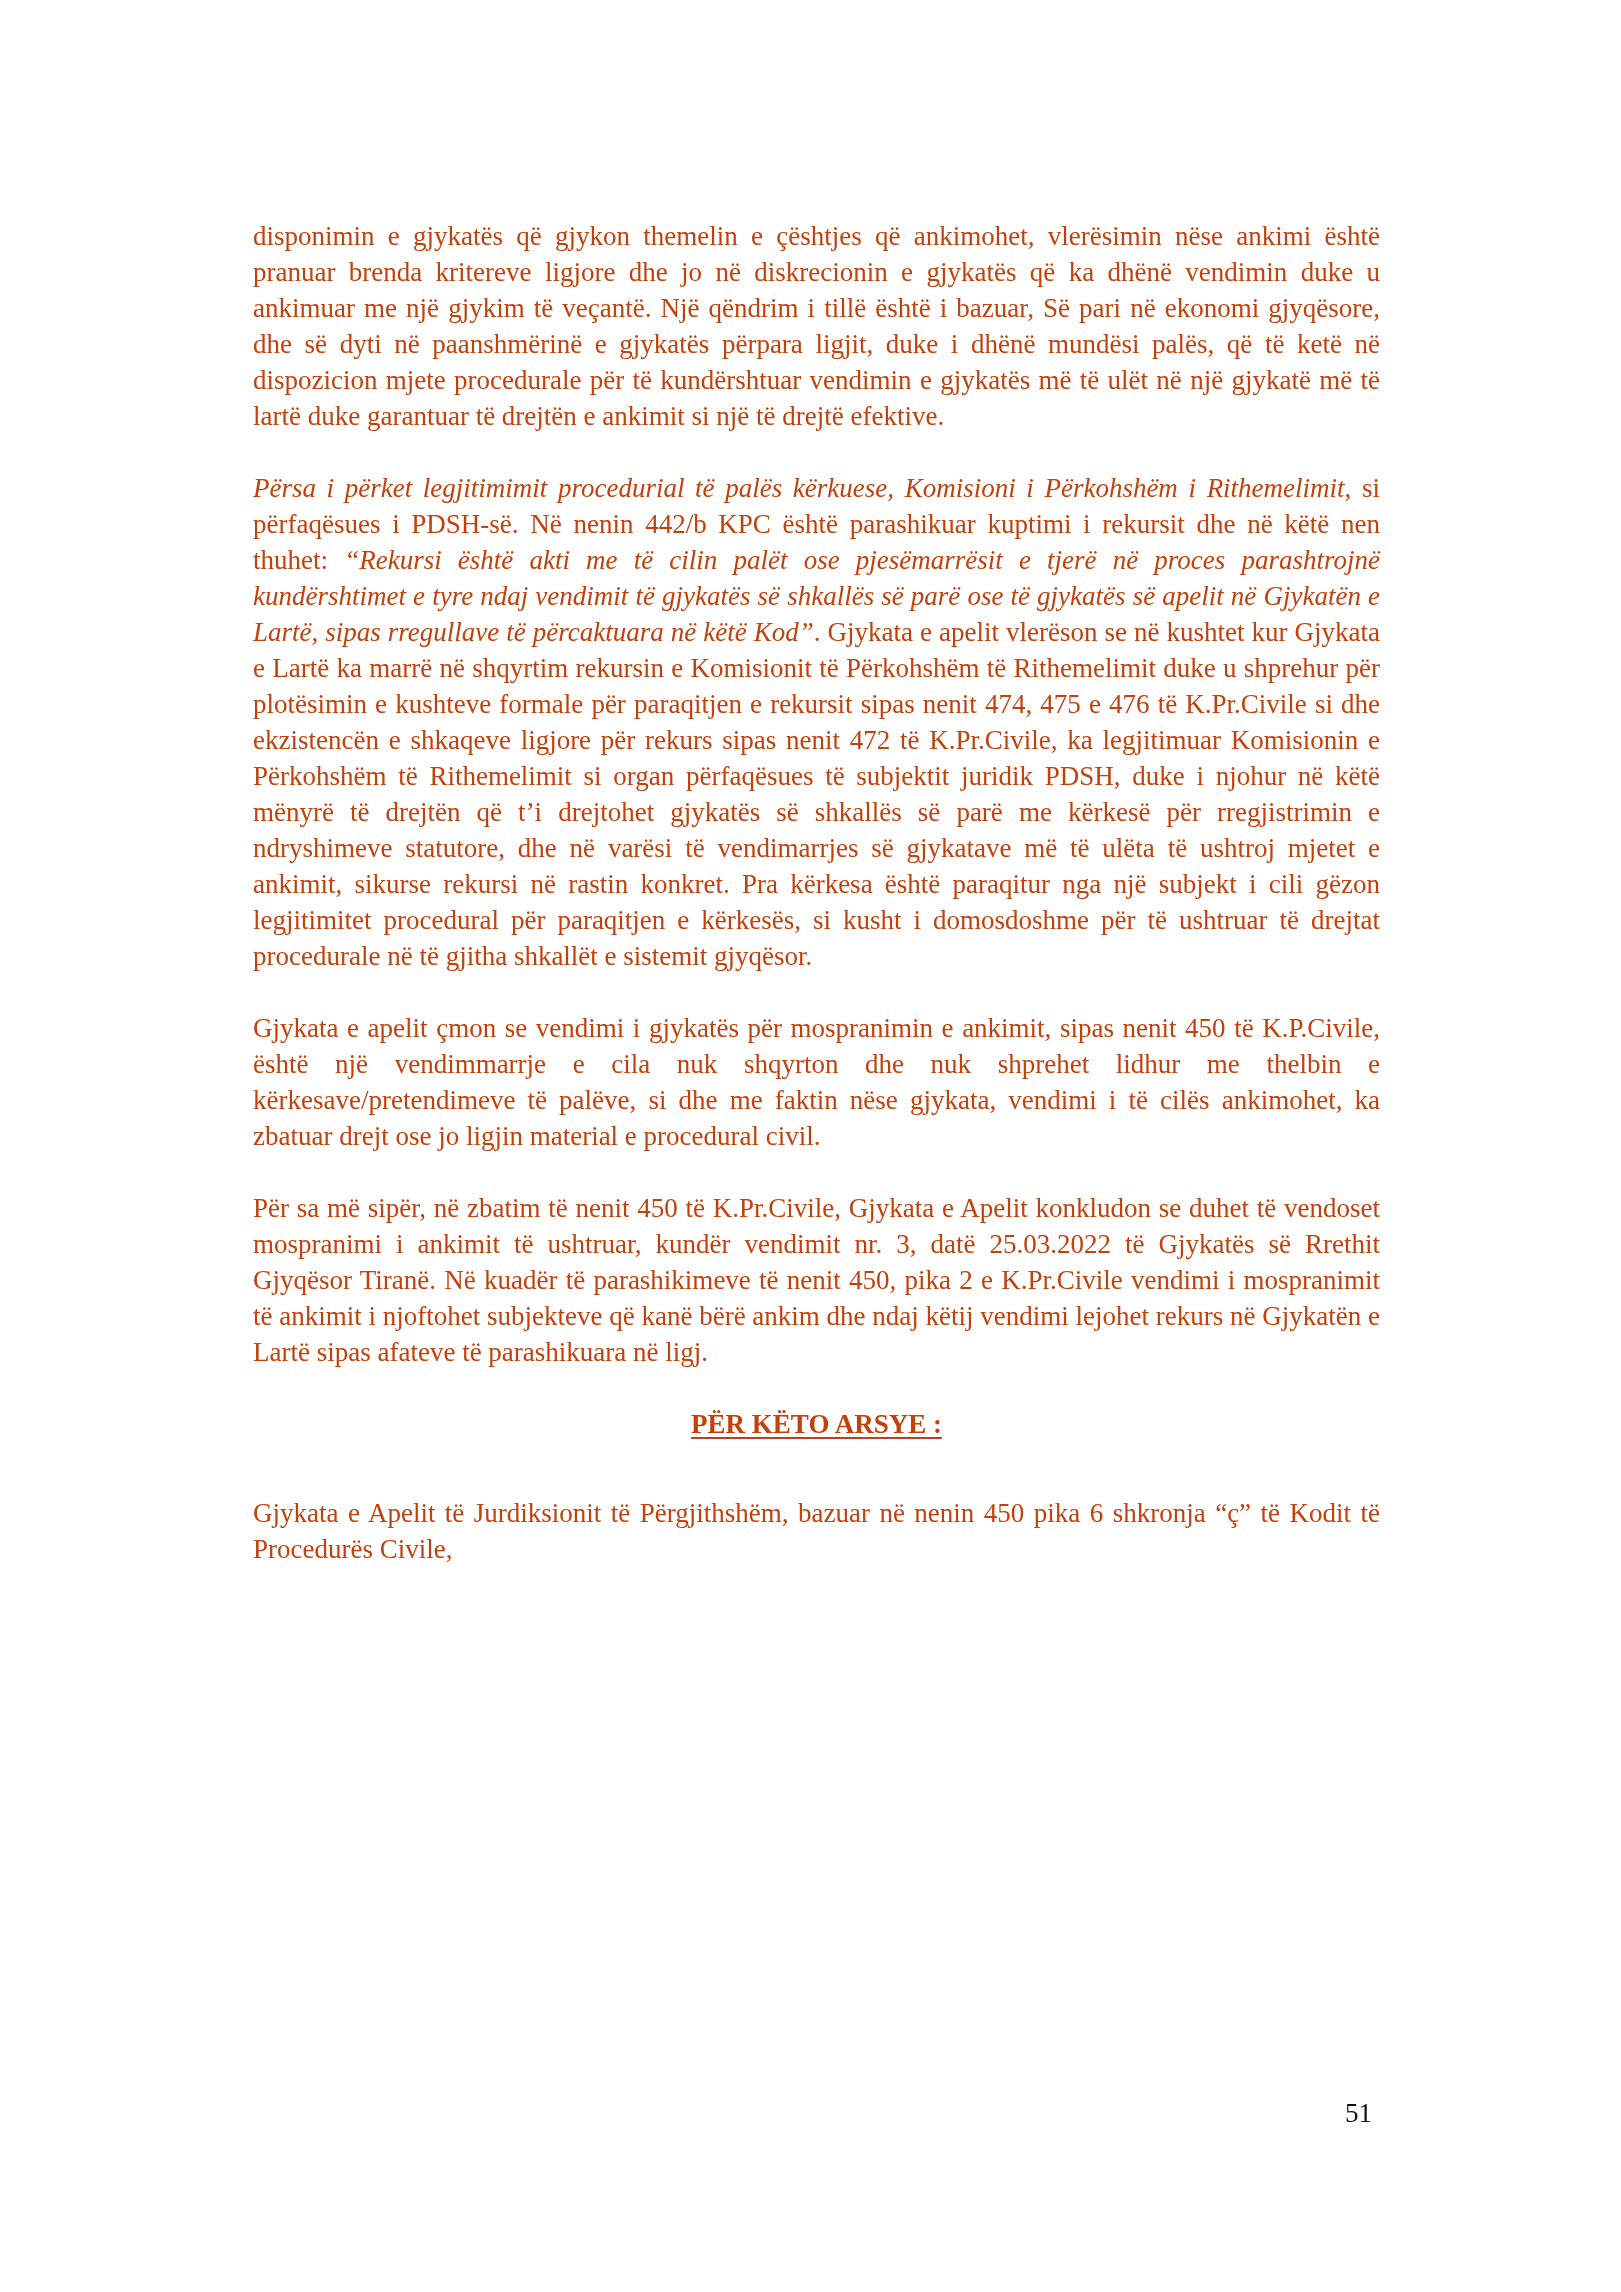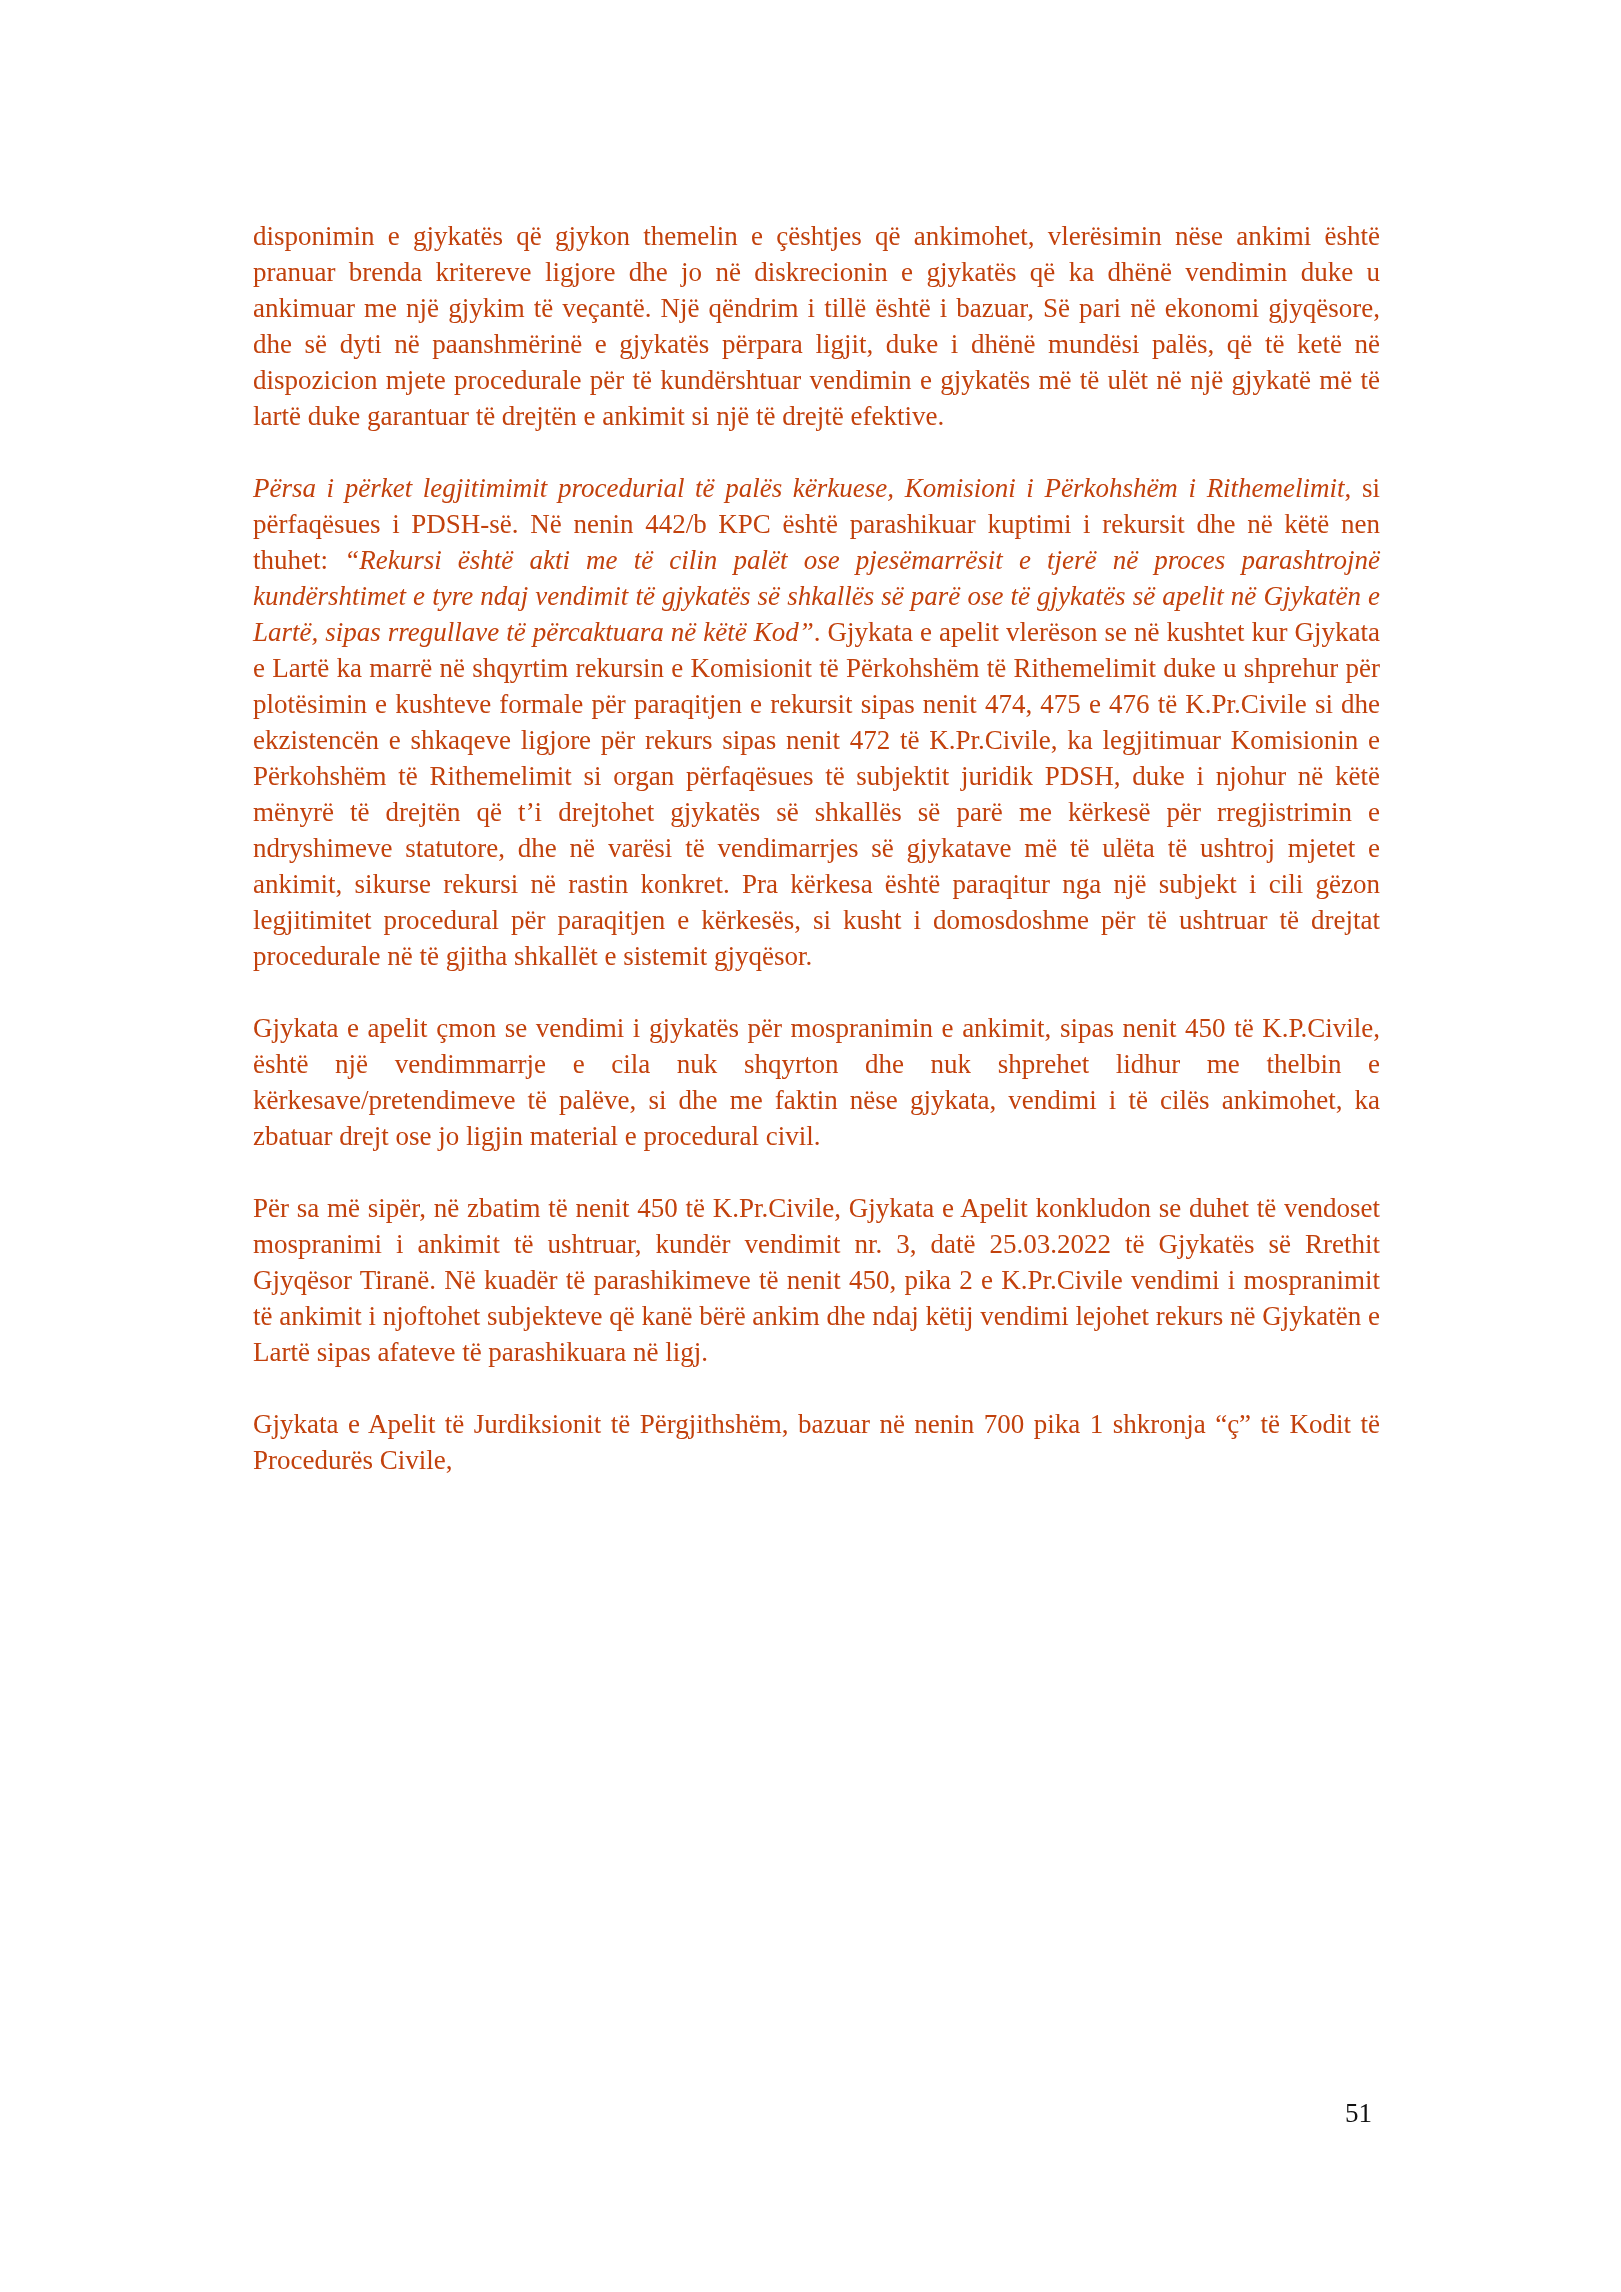--- a/index.html
+++ b/index.html
@@ -34,18 +34,19 @@
   </p>
 
   <p class="para">
     <span>Gjykata e apelit çmon se vendimi i gjykatës për mospranimin e ankimit, sipas nenit 450 të K.P.Civile, është një vendimmarrje e cila nuk shqyrton dhe nuk shprehet lidhur me thelbin e kërkesave/pretendimeve të palëve, si dhe me faktin nëse gjykata, vendimi i të cilës ankimohet, ka zbatuar drejt ose jo ligjin material e procedural civil.</span>
   </p>
 
   <p class="para">
     <span>Për sa më sipër, në zbatim të nenit 450 të K.Pr.Civile, Gjykata e Apelit konkludon se duhet të vendoset mospranimi i ankimit të ushtruar, kundër vendimit nr. 3, datë 25.03.2022 të Gjykatës së Rrethit Gjyqësor Tiranë. Në kuadër të parashikimeve të nenit 450, pika 2 e K.Pr.Civile vendimi i mospranimit të ankimit i njoftohet subjekteve që kanë bërë ankim dhe ndaj këtij vendimi lejohet rekurs në Gjykatën e Lartë sipas afateve të  parashikuara në ligj.</span>
   </p>
 
+  <div class="heading">PËR KËTO ARSYE :</div>
 
-  <p class="para">Gjykata e Apelit të Jurdiksionit të Përgjithshëm, bazuar në nenin 700 pika 1 shkronja “ç” të Kodit të Procedurës Civile,</p>
+  <p class="para">Gjykata e Apelit të Jurdiksionit të Përgjithshëm, bazuar në nenin 450 pika 6 shkronja “ç” të Kodit të Procedurës Civile,</p>
 </div>
 
 <div class="pagenum">51</div>
 
 
 </body></html>

